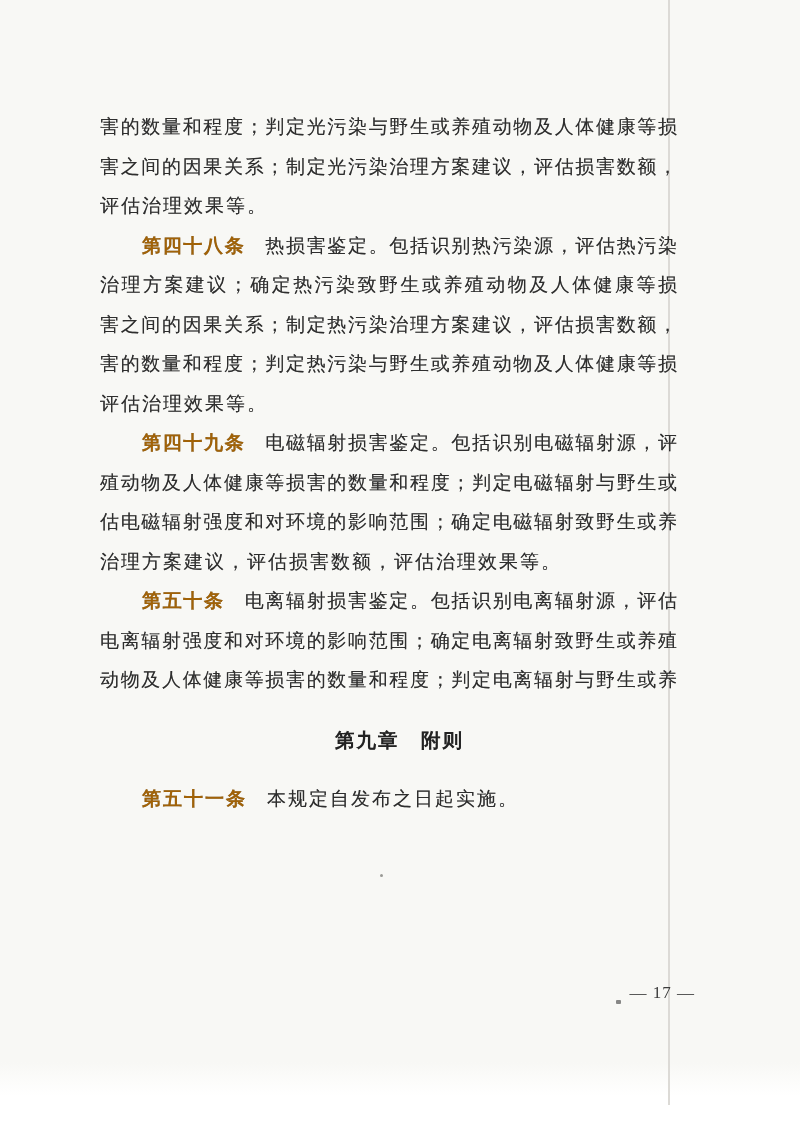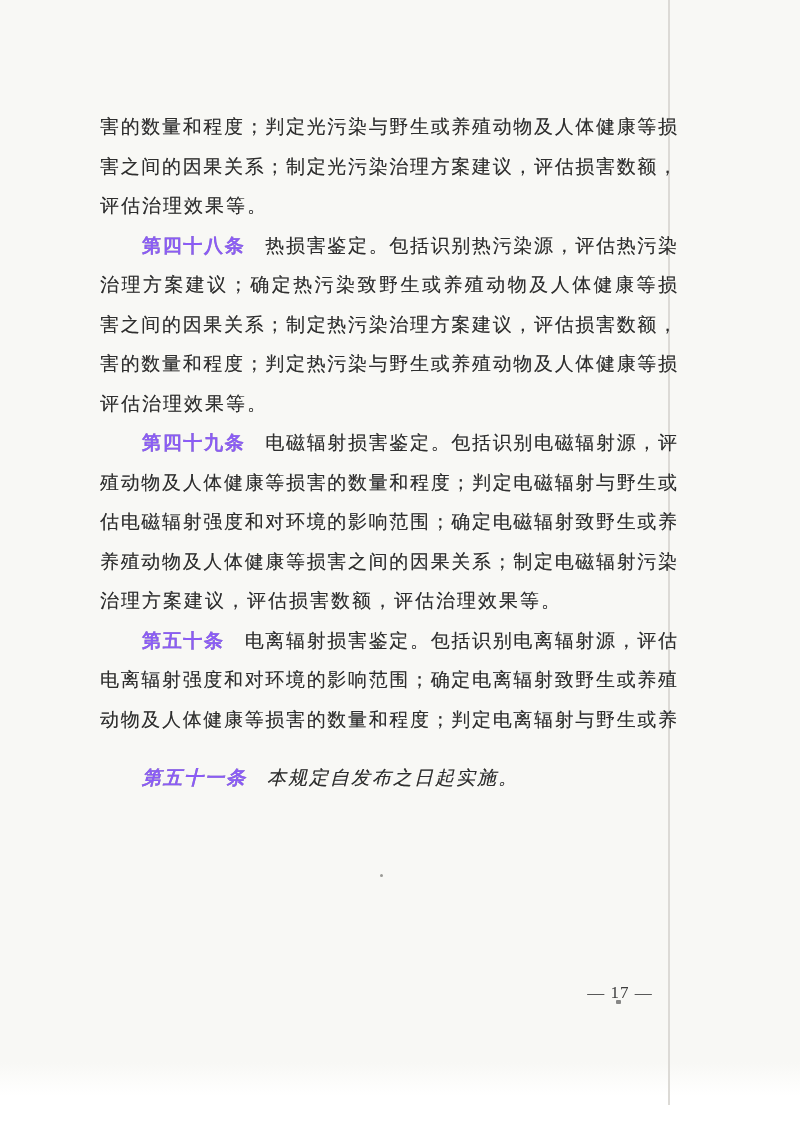--- a/index.html
+++ b/index.html
@@ -78,46 +78,45 @@
   }
   .tline.first {
     text-indent: 42px;
   }
   .tline.last {
     text-align-last: left;
     letter-spacing: 2px;
   }
   .art-num {
     font-weight: 700;
-    color: #8b5cf6;
+    color: #a16207;
     margin-right: 20px;
   }
   .chapter {
     margin-top: 21px;
     font-size: 19.5px;
     line-height: 39.5px;
     height: 39.5px;
     font-weight: 700;
     color: #222222;
     text-align: center;
     text-align-last: center;
     letter-spacing: 2px;
     padding-left: 22px;
   }
   .art51 {
     margin-top: 19px;
-    font-style: italic;
   }
   
   .page-num {
     position: absolute;
     left: 545px;
     top: 983px;
     width: 150px;
-    text-align: center;
+    text-align: right;
     font-size: 17px;
     letter-spacing: 1px;
     color: #3c3c3c;
   }
 </style>
 </head>
 <body>
 
 <div class="scan">
   <div class="scan-fade"></div>
@@ -138,29 +137,29 @@
       <div class="tline">治理方案建议；确定热污染致野生或养殖动物及人体健康等损</div>
       <div class="tline">害之间的因果关系；制定热污染治理方案建议，评估损害数额，</div>
       <div class="tline">害的数量和程度；判定热污染与野生或养殖动物及人体健康等损</div>
       <div class="tline last">评估治理效果等。</div>
     </div>
 
     <div>
       <div class="tline first"><span class="art-num">第四十九条</span><span>电磁辐射损害鉴定。包括识别电磁辐射源，评</span></div>
       <div class="tline">殖动物及人体健康等损害的数量和程度；判定电磁辐射与野生或</div>
       <div class="tline">估电磁辐射强度和对环境的影响范围；确定电磁辐射致野生或养</div>
-      <div class="tline">养殖动物及人体健康等损害之间的因果关系；制定电磁辐射污染</div>
       <div class="tline last">治理方案建议，评估损害数额，评估治理效果等。</div>
     </div>
 
     <div>
       <div class="tline first"><span class="art-num">第五十条</span><span>电离辐射损害鉴定。包括识别电离辐射源，评估</span></div>
       <div class="tline">电离辐射强度和对环境的影响范围；确定电离辐射致野生或养殖</div>
       <div class="tline">动物及人体健康等损害的数量和程度；判定电离辐射与野生或养</div>
     </div>
 
+    <div class="chapter">第九章　附则</div>
 
     <div class="tline first last art51"><span class="art-num">第五十一条</span><span>本规定自发布之日起实施。</span></div>
 
   </div>
 
   <div class="page-num">— 17 —</div>
 </div>
 
 </body></html>

